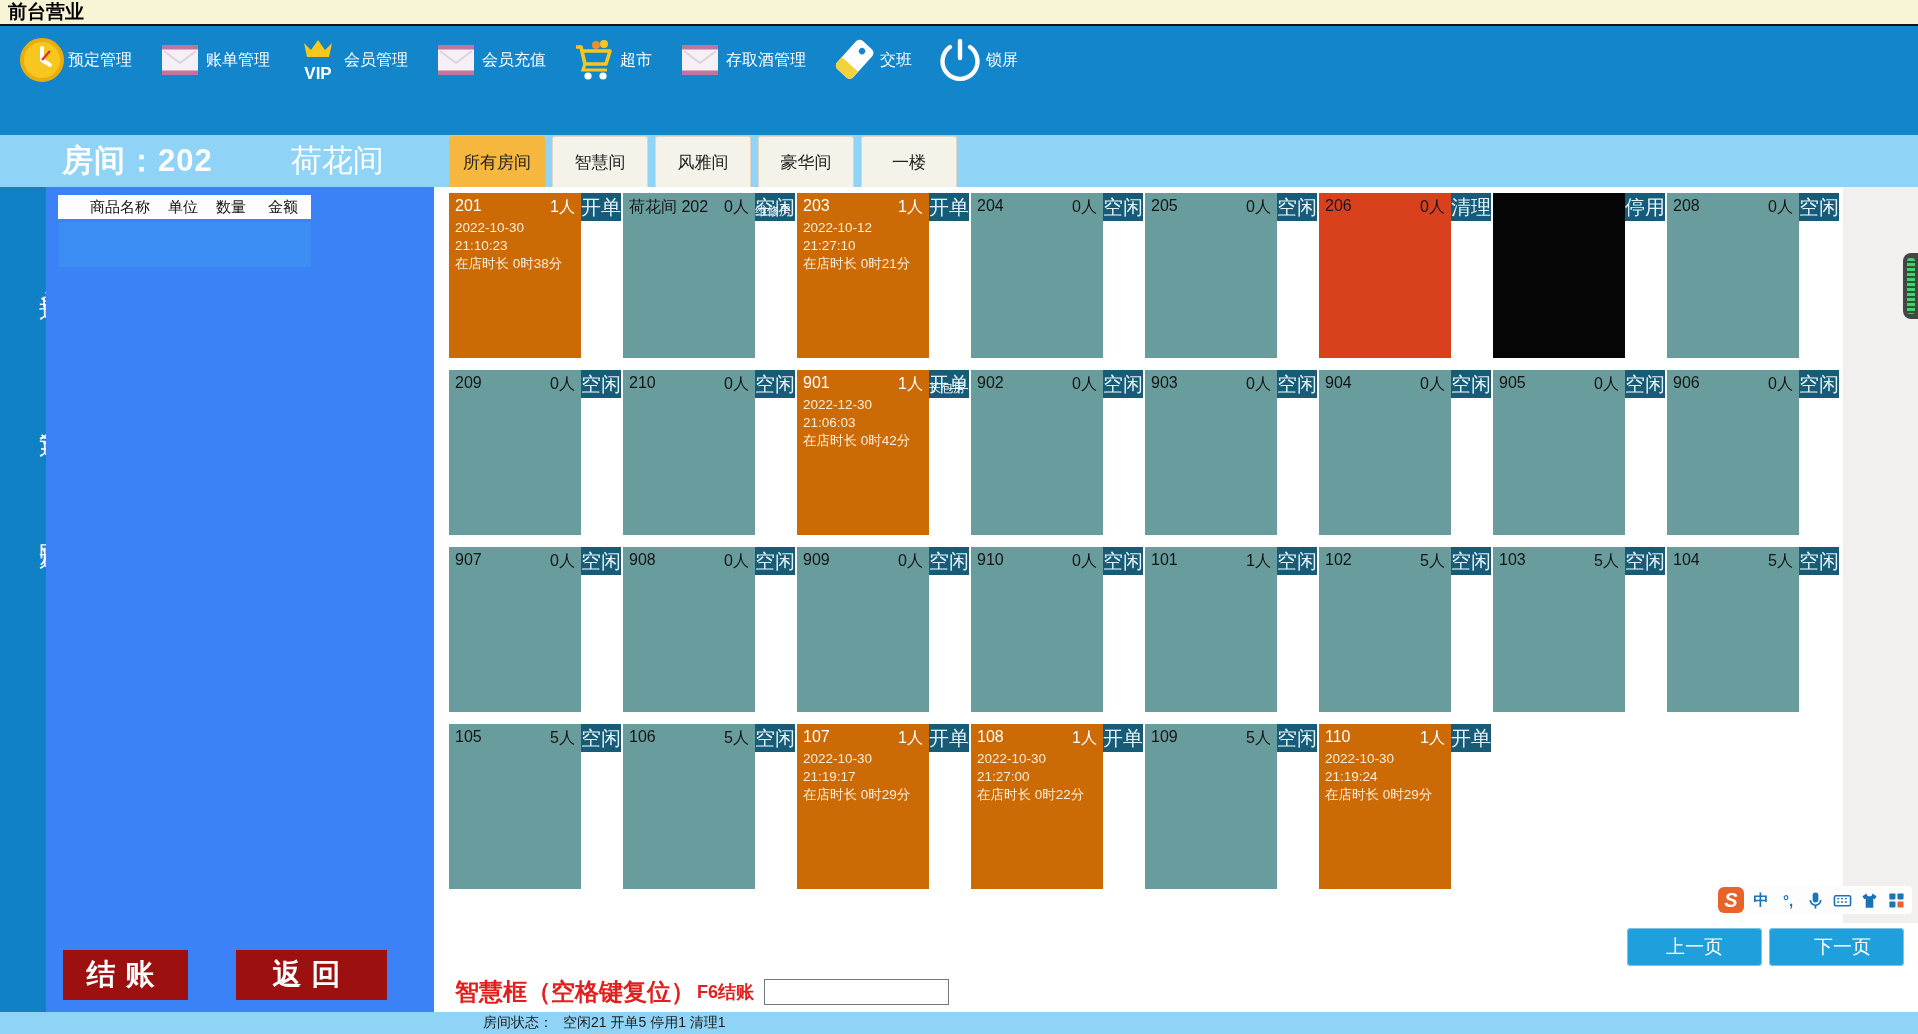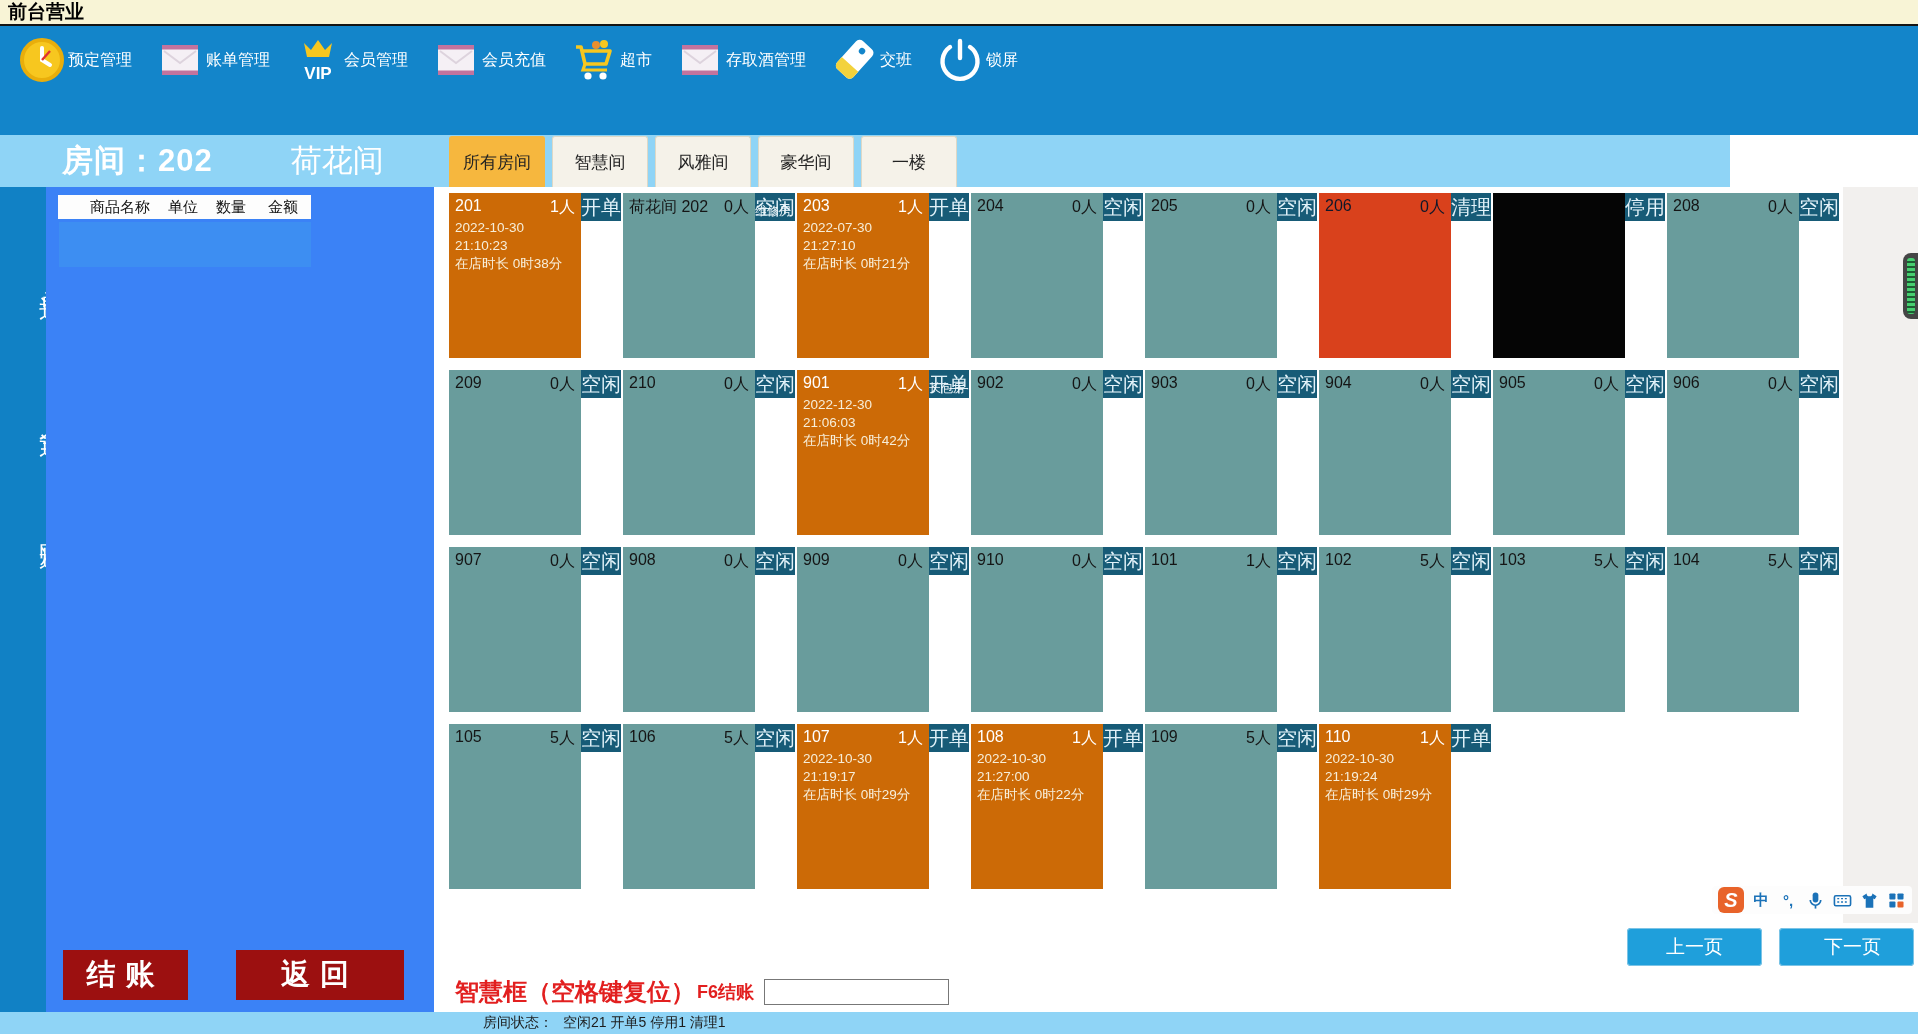--- a/index.html
+++ b/index.html
@@ -14,21 +14,21 @@
 
   
   #toolbar { position:absolute; left:0; top:26px; width:1918px; height:109px;
     background:#1385ca; display:flex; align-items:flex-start; padding:10px 0 0 18px; gap:24px; }
   .tb-item { display:flex; flex-direction:row; align-items:center; gap:2px; cursor:pointer; }
   .tb-icon { width:48px; height:48px; display:block; }
   .tb-icon svg { width:100%; height:100%; display:block; }
   .tb-label { color:#fff; font-size:16px; white-space:nowrap; }
 
   
-  #header-strip { position:absolute; left:0; top:135px; width:1730px; height:52px; background:#8fd4f6; }
+  #header-strip { position:absolute; left:0; top:135px; width:1918px; height:52px; background:#8fd4f6; }
   #room-title { position:absolute; left:62px; top:0; height:52px; display:flex; align-items:center; }
   #room-title .room { color:#fff; font-size:31px; font-weight:bold; letter-spacing:1px; }
   #room-title .name { color:#fff; font-size:31px; margin-left:78px; }
   #tabs { position:absolute; left:449px; bottom:0; display:flex; gap:7px; height:51px; }
   .tab { width:96px; height:51px; display:flex; align-items:center; justify-content:center;
     font-size:17px; color:#222; background:#f5f2e9; border:1px solid #ddd8c6; border-bottom:none;
     border-radius:3px 3px 0 0; cursor:pointer; }
   .tab.active { background:#f6b73e; border-color:#f6b73e; }
 
   
@@ -46,21 +46,21 @@
   #order-head span:nth-child(4){ width:43px; }
   #order-selected-row { position:absolute; left:13px; top:35px; width:252px; height:45px; background:#3d8ef2; }
   #total-bar { position:absolute; left:0; top:702px; width:388px; height:53px; background:#8fd4f6; }
   #total-label { position:absolute; left:10px; top:9px; font-size:30px; color:#101010; }
   #total-value { position:absolute; left:300px; top:2px; font-size:40px; color:#d40022;
     font-family:"Liberation Serif","DejaVu Serif",serif; }
   .big-btn { position:absolute; top:763px; height:50px; background:#9c1010; color:#fff;
     font-size:29px; font-weight:bold; letter-spacing:10px; display:flex; align-items:center;
     justify-content:center; cursor:pointer; }
   #checkout-btn { left:17px; width:125px; }
-  #back-btn { left:190px; width:168px; }
+  #back-btn { left:190px; width:151px; }
 
   
   #grid-area { position:absolute; left:443px; top:187px; width:1475px; height:825px; background:#fff; }
   #right-strip { position:absolute; left:1400px; top:0; width:75px; height:736px; background:#f2f0ee; }
   #rooms { position:absolute; left:6px; top:6px; width:1398px; display:flex; flex-wrap:wrap; }
   .cell { width:172px; height:165px; margin:0 2px 12px 0; display:flex; flex-direction:row;
     cursor:pointer; position:relative; }
   .cell-body { flex:1; padding:4px 6px 0 6px; overflow:hidden; }
   .cell-top { display:flex; justify-content:space-between; font-size:16px; }
   .cell-line { font-size:13.5px; line-height:1.3; margin-top:1px; }
@@ -76,21 +76,21 @@
   
   #smart-box { position:absolute; left:455px; top:975px; height:34px; display:flex; align-items:center; }
   #smart-label { color:#e21f1f; font-size:24px; font-weight:bold; }
   #smart-hotkey { color:#e21f1f; font-size:18px; font-weight:bold; margin-left:2px; }
   #smart-input { margin-left:10px; width:185px; height:26px; border:1px solid #777; background:#fff; font-size:16px; }
 
   .page-btn { position:absolute; top:928px; width:135px; height:38px; background:#1f9fdb;
     border-radius:4px; color:#fff; font-size:19px; display:flex; align-items:center;
     justify-content:center; cursor:pointer; box-shadow:0 0 0 1px #7cc4e6 inset; }
   #prev-btn { right:156px; }
-  #next-btn { right:4px;padding-left:12px; }
+  #next-btn { right:14px;padding-left:12px; }
 
   
   #ime-bar { position:absolute; right:6px; top:886px; height:28px; display:flex; align-items:center;
     gap:7px; background:#fdfdfd; border-radius:4px; padding:0 6px; }
   .ime-ic { width:20px; height:20px; display:flex; align-items:center; justify-content:center;
     color:#1b72b8; font-weight:bold; font-size:15px; cursor:pointer; }
   .ime-ic svg { width:19px; height:19px; display:block; }
   #sogou-s { width:26px; height:26px; background:#e8632a; border-radius:6px; color:#fff;
     font-size:20px; font-weight:bold; font-style:italic; display:flex; align-items:center;
     justify-content:center; }
@@ -262,21 +262,21 @@
           <span>空闲</span>
           <span class="cell-note">维修房</span>
         </div>
       </div>
       <div class="cell busy">
         <div class="cell-body">
           <div class="cell-top">
             <span class="cell-id">203</span>
             <span class="cell-count">1人</span>
           </div>
-          <div class="cell-line l1">2022-07-30 21:27:10</div>
+          <div class="cell-line l1">2022-10-12 21:27:10</div>
           <div class="cell-line l2">在店时长 0时21分</div>
         </div>
         <div class="cell-footer">
           <span>开单</span>
           <span class="cell-note"></span>
         </div>
       </div>
       <div class="cell idle">
         <div class="cell-body">
           <div class="cell-top">

